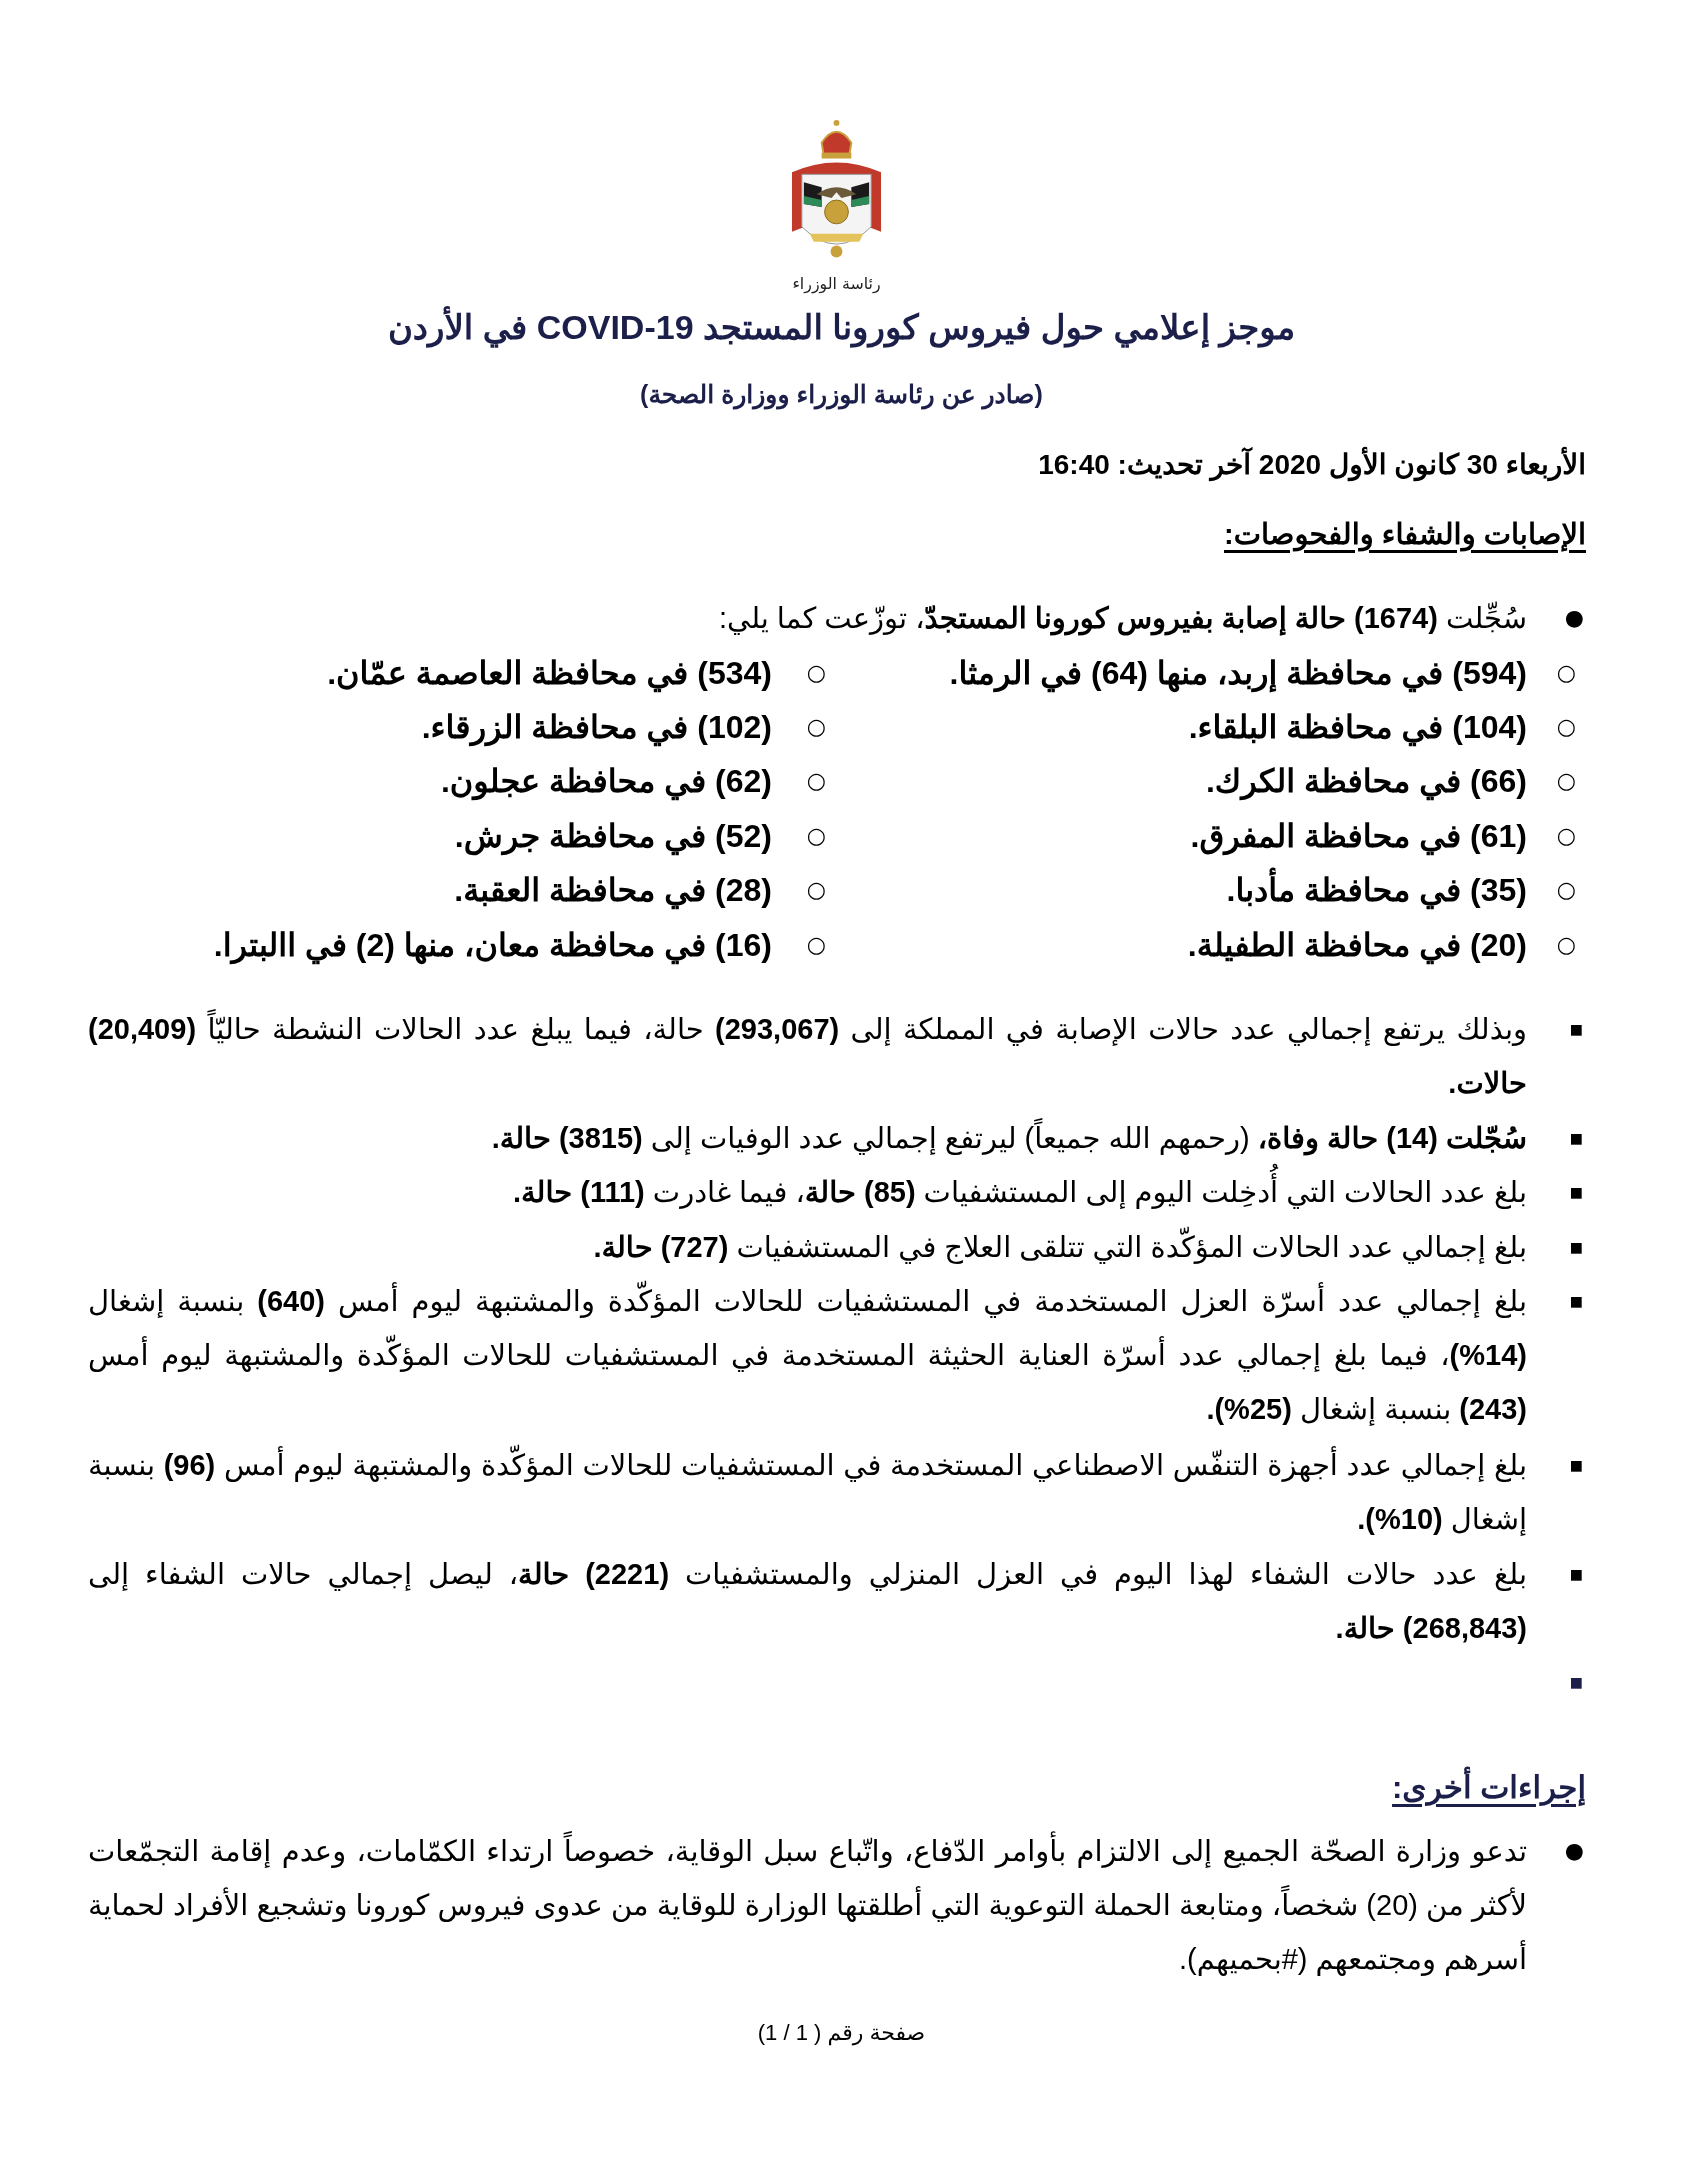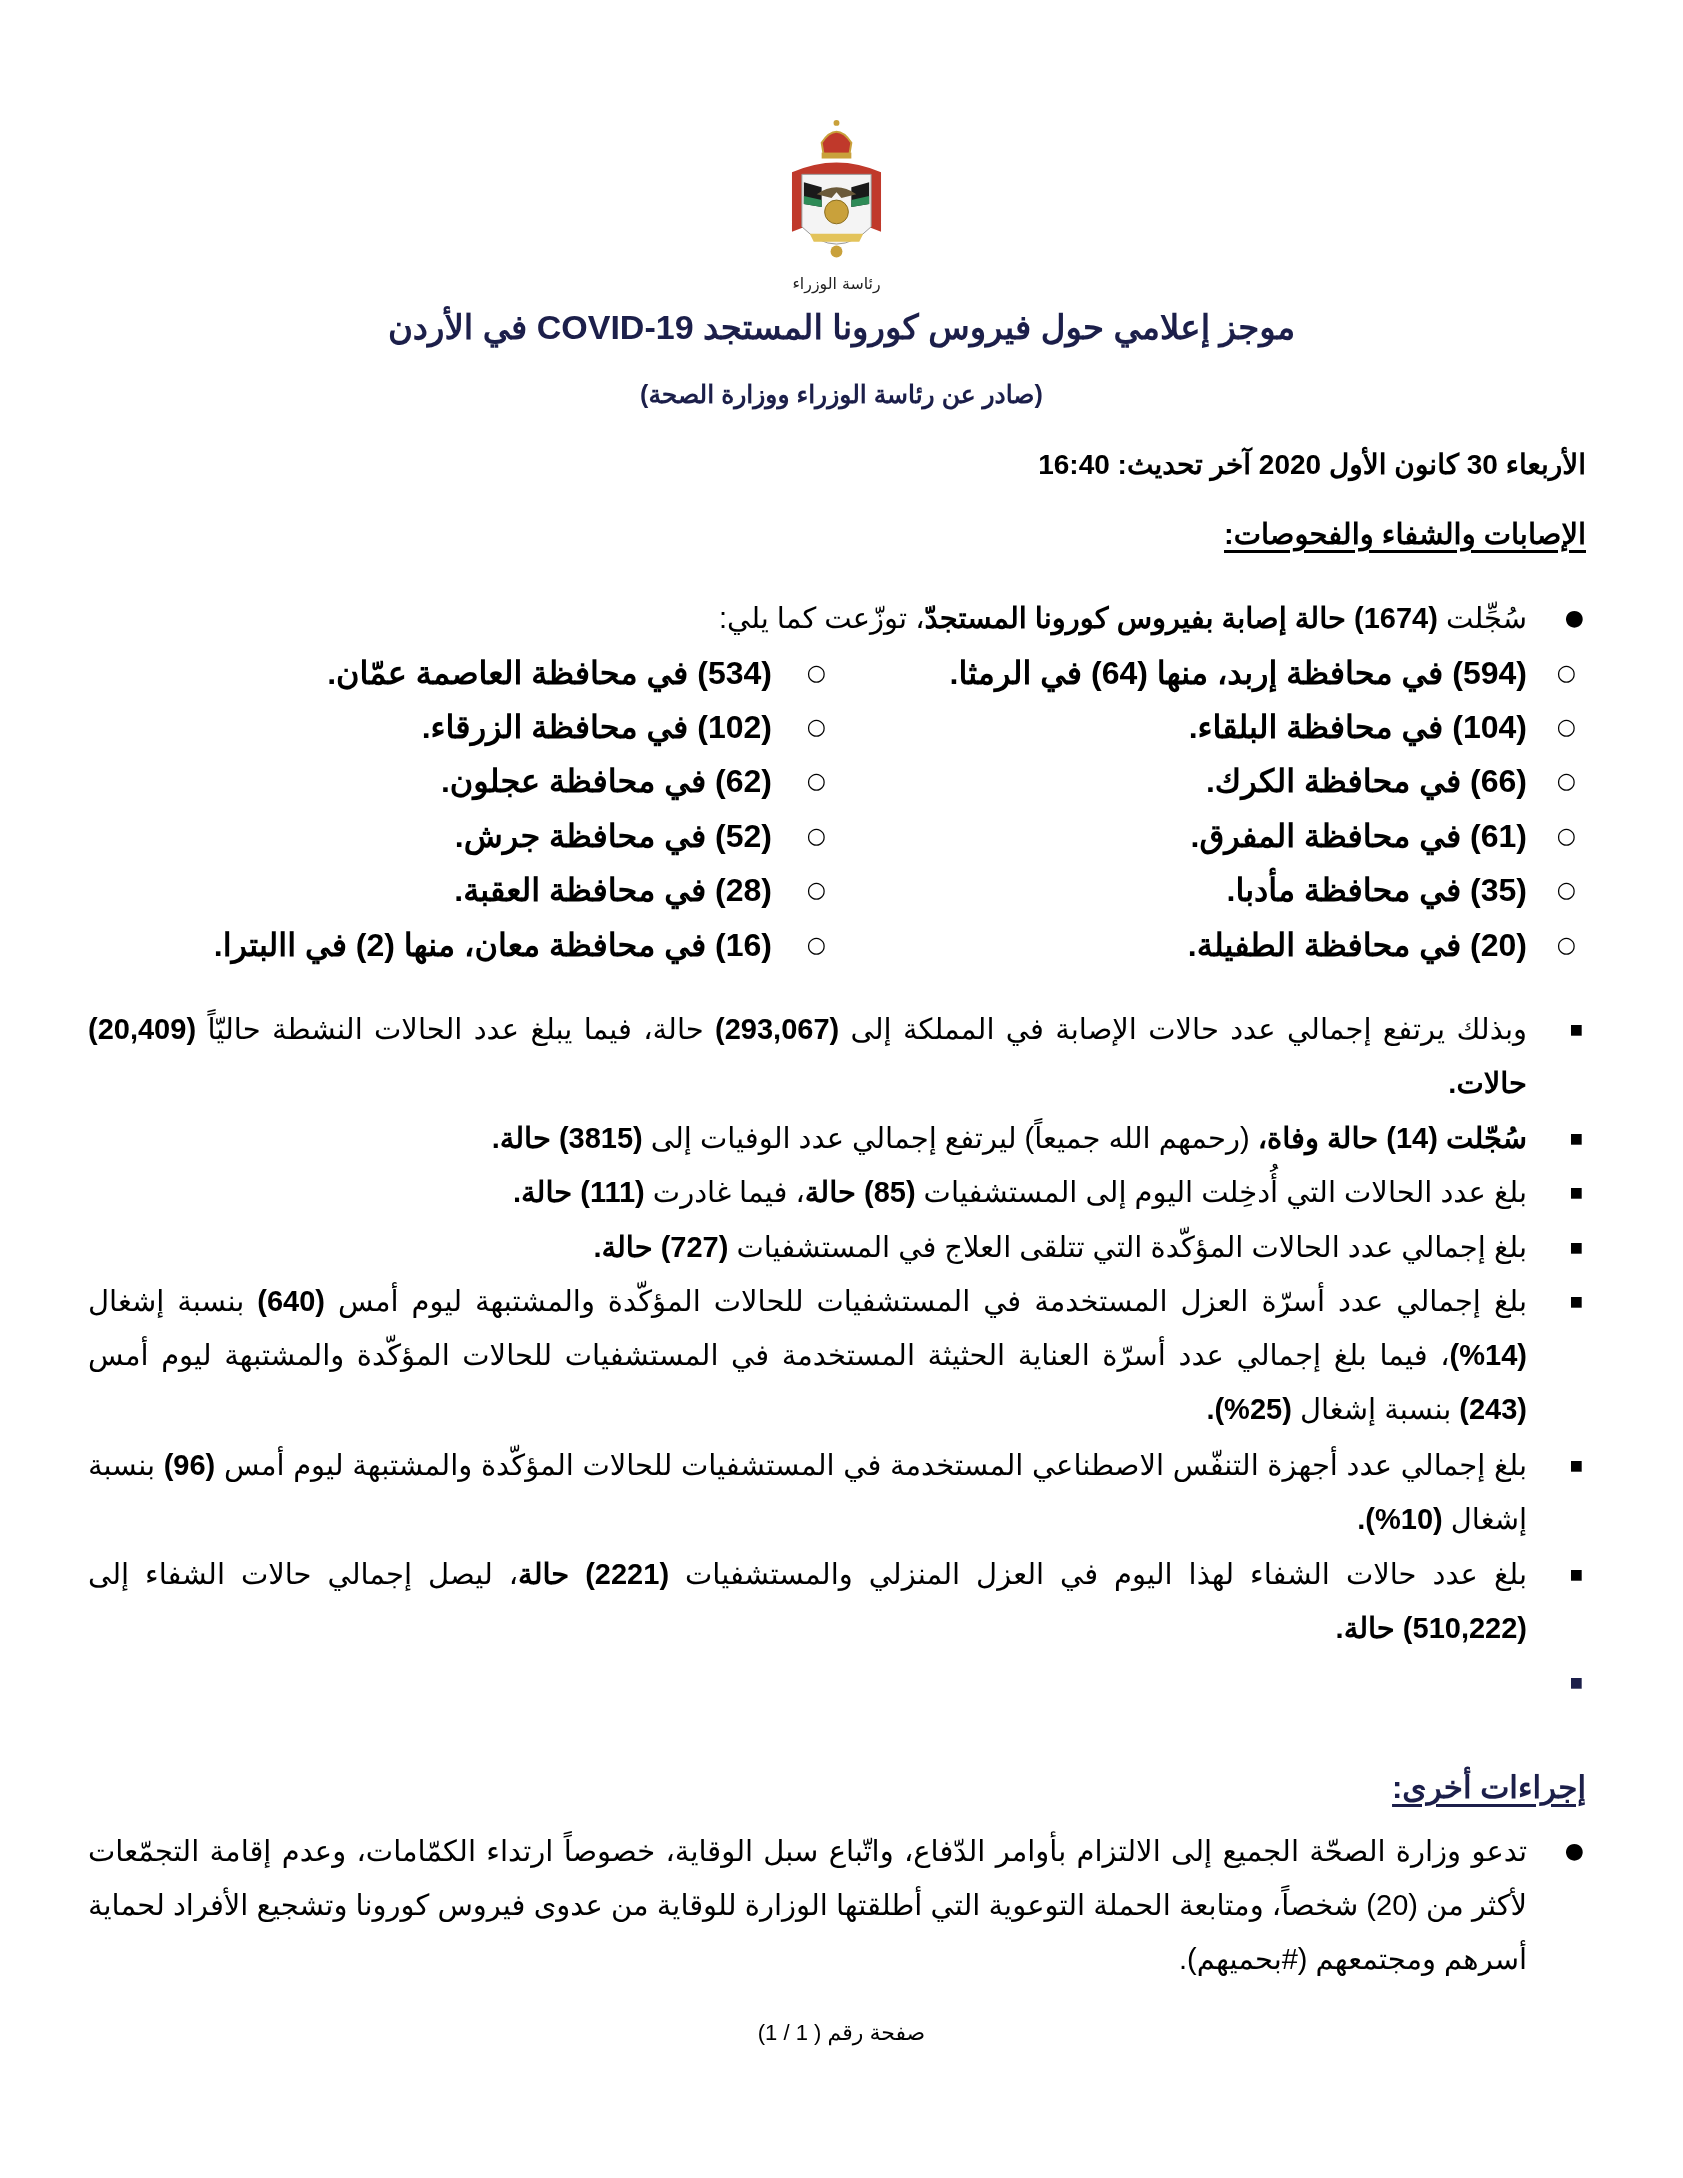--- a/index.html
+++ b/index.html
@@ -165,21 +165,21 @@
     <span>بلغ إجمالي عدد أسرّة العزل المستخدمة في المستشفيات للحالات المؤكّدة والمشتبهة ليوم أمس </span><b>(640)</b><span> بنسبة إشغال </span><b>(14%)</b><span>، فيما بلغ إجمالي عدد أسرّة العناية الحثيثة المستخدمة في المستشفيات للحالات المؤكّدة والمشتبهة ليوم أمس </span><b>(243)</b><span> بنسبة إشغال </span><b>(25%).</b>
   </div>
 
   <span class="bullet b-square" style="top:1428px;">■</span>
   <div class="para rtl" style="top:1426px;">
     <span>بلغ إجمالي عدد أجهزة التنفّس الاصطناعي المستخدمة في المستشفيات للحالات المؤكّدة والمشتبهة ليوم أمس </span><b>(96)</b><span> بنسبة إشغال </span><b>(10%).</b>
   </div>
 
   <span class="bullet b-square" style="top:1537px;">■</span>
   <div class="para rtl" style="top:1535px;">
-    <span>بلغ عدد حالات الشفاء لهذا اليوم في العزل المنزلي والمستشفيات </span><b>(2221) حالة</b><span>، ليصل إجمالي حالات الشفاء إلى </span><b>(510,222) حالة.</b>
+    <span>بلغ عدد حالات الشفاء لهذا اليوم في العزل المنزلي والمستشفيات </span><b>(2221) حالة</b><span>، ليصل إجمالي حالات الشفاء إلى </span><b>(268,843) حالة.</b>
   </div>
 
   <span class="bullet b-square b-square-blue" style="top:1645px;">■</span>
 
   <div class="section-heading h2 rtl">إجراءات أخرى:</div>
 
   <span class="bullet b-disc" style="top:1814px;">●</span>
   <div class="para rtl" style="top:1812px;">تدعو وزارة الصحّة الجميع إلى الالتزام بأوامر الدّفاع، واتّباع سبل الوقاية، خصوصاً ارتداء الكمّامات، وعدم إقامة التجمّعات لأكثر من (20) شخصاً، ومتابعة الحملة التوعوية التي أطلقتها الوزارة للوقاية من عدوى فيروس كورونا وتشجيع الأفراد لحماية أسرهم ومجتمعهم (#بحميهم).</div>
 
   <div class="footer rtl">صفحة رقم ( 1 / 1)</div>

